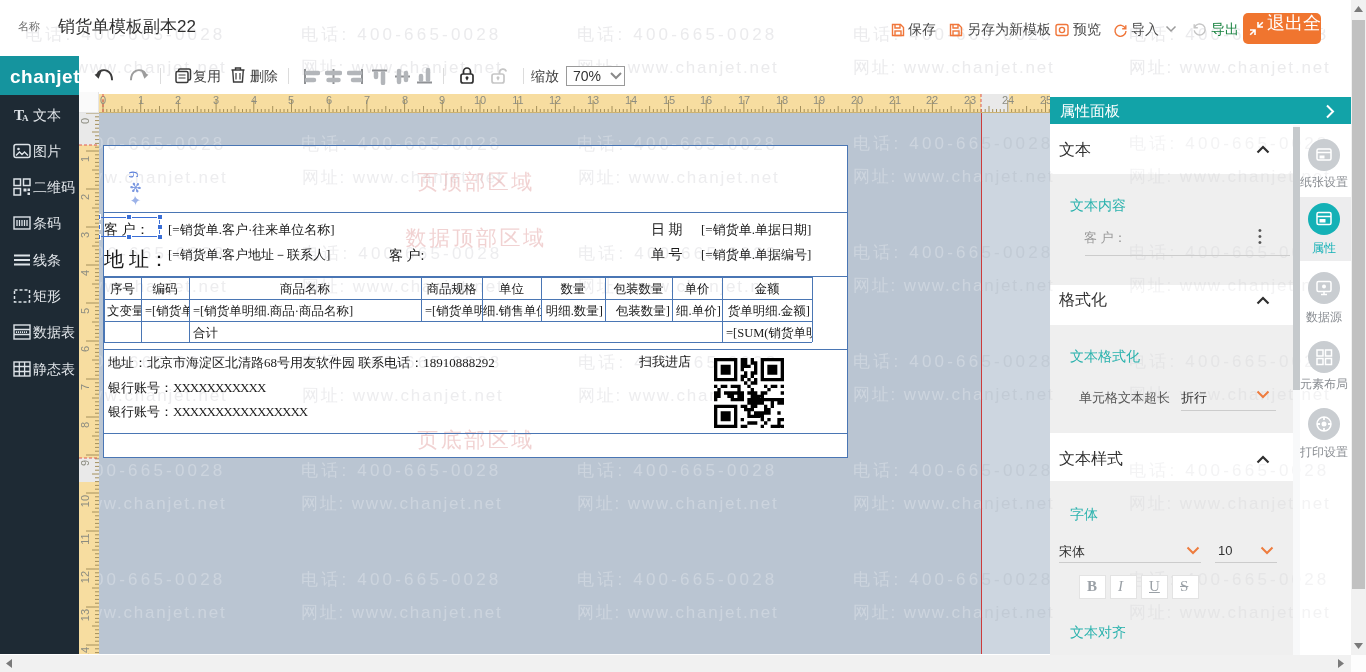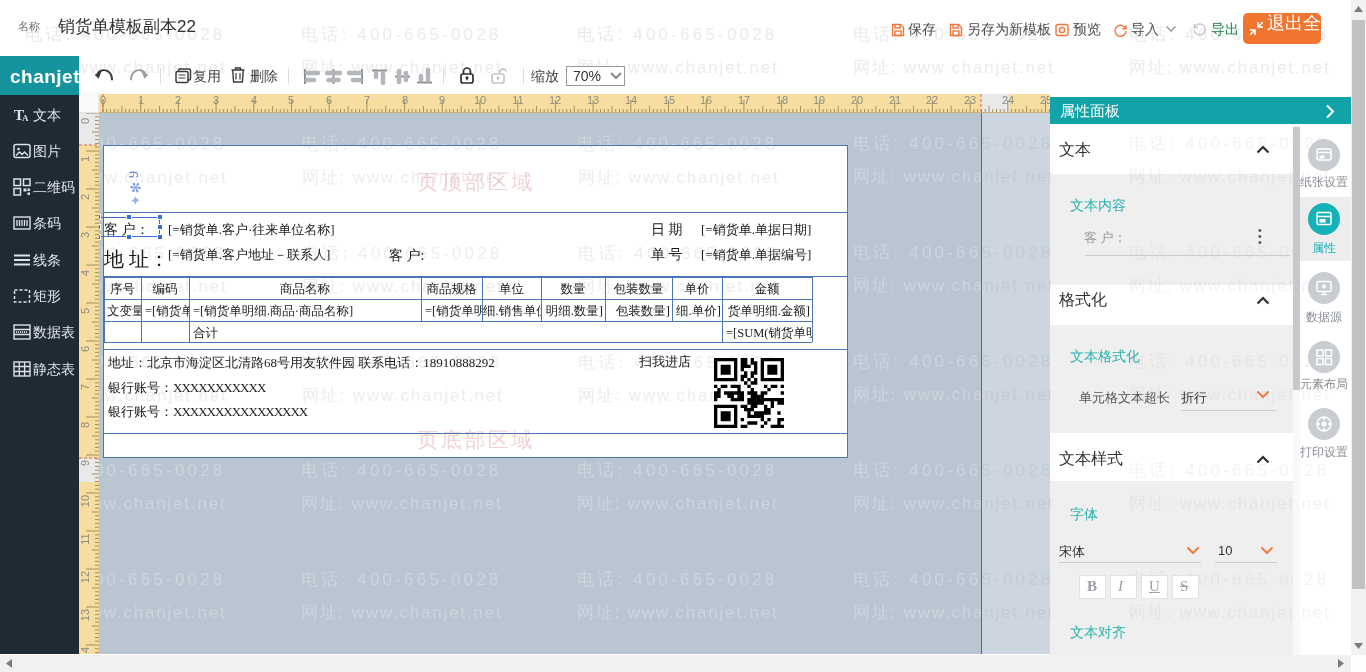--- a/index.html
+++ b/index.html
@@ -371,20 +371,21 @@
 <div class="wm" style="left:474px;top:129px;color:#ededef;letter-spacing:1.8px">网址: www.chanjet.net</div>
 
 <div class="wm" style="left:-78px;top:205px;color:#ededef">电话: 400-665-0028</div>
 <div class="wm" style="left:-78px;top:238px;color:#ededef;letter-spacing:1.8px">网址: www.chanjet.net</div>
 <div class="wm" style="left:198px;top:205px;color:#ededef">电话: 400-665-0028</div>
 <div class="wm" style="left:198px;top:238px;color:#ededef;letter-spacing:1.8px">网址: www.chanjet.net</div>
 <div class="wm" style="left:474px;top:205px;color:#ededef">电话: 400-665-0028</div>
 <div class="wm" style="left:474px;top:238px;color:#ededef;letter-spacing:1.8px">网址: www.chanjet.net</div>
 
 <div class="abs" style="left:372px;top:22px;transform:translateX(-50%);font-size:21px;color:rgba(226,160,160,0.48);letter-spacing:2.5px;white-space:nowrap">页顶部区域</div>
+<div class="abs" style="left:372px;top:78px;transform:translateX(-50%);font-size:21px;color:rgba(226,160,160,0.48);letter-spacing:2.5px;white-space:nowrap">数据顶部区域</div>
 <div class="abs" style="left:372px;top:280px;transform:translateX(-50%);font-size:21px;color:rgba(226,160,160,0.48);letter-spacing:2.5px;white-space:nowrap">页底部区域</div>
 <div class="abs" style="left:25px;top:22px;width:15px;height:52px;color:#5b7fd9;font-size:14px;overflow:hidden;line-height:13px"><span style="display:inline-block;transform:rotate(90deg)">6</span><br><span style="display:inline-block;transform:rotate(95deg);opacity:.8">✻</span><br><span style="display:inline-block;transform:rotate(85deg);opacity:.6">✦</span></div>
 <div class="abs" style="left:0;top:65.5px;width:745px;height:1px;background:#4a76b4"></div>
 <div class="abs" style="left:0;top:129.5px;width:745px;height:1px;background:#4a76b4"></div>
 <div class="abs" style="left:0;top:202.5px;width:745px;height:1px;background:#4a76b4"></div>
 <div class="abs" style="left:0;top:287px;width:745px;height:1px;background:#4a76b4"></div>
 <div class="abs" style="left:0px;top:75px;font-size:14px">客 户：</div>
 <div class="abs" style="left:64px;top:75px;font-size:13px">[=销货单.客户·往来单位名称]</div>
 <div class="abs" style="left:0px;top:100px;font-size:20px">地 址：</div>
 <div class="abs" style="left:64px;top:100px;font-size:13px">[=销货单.客户地址－联系人]</div>

